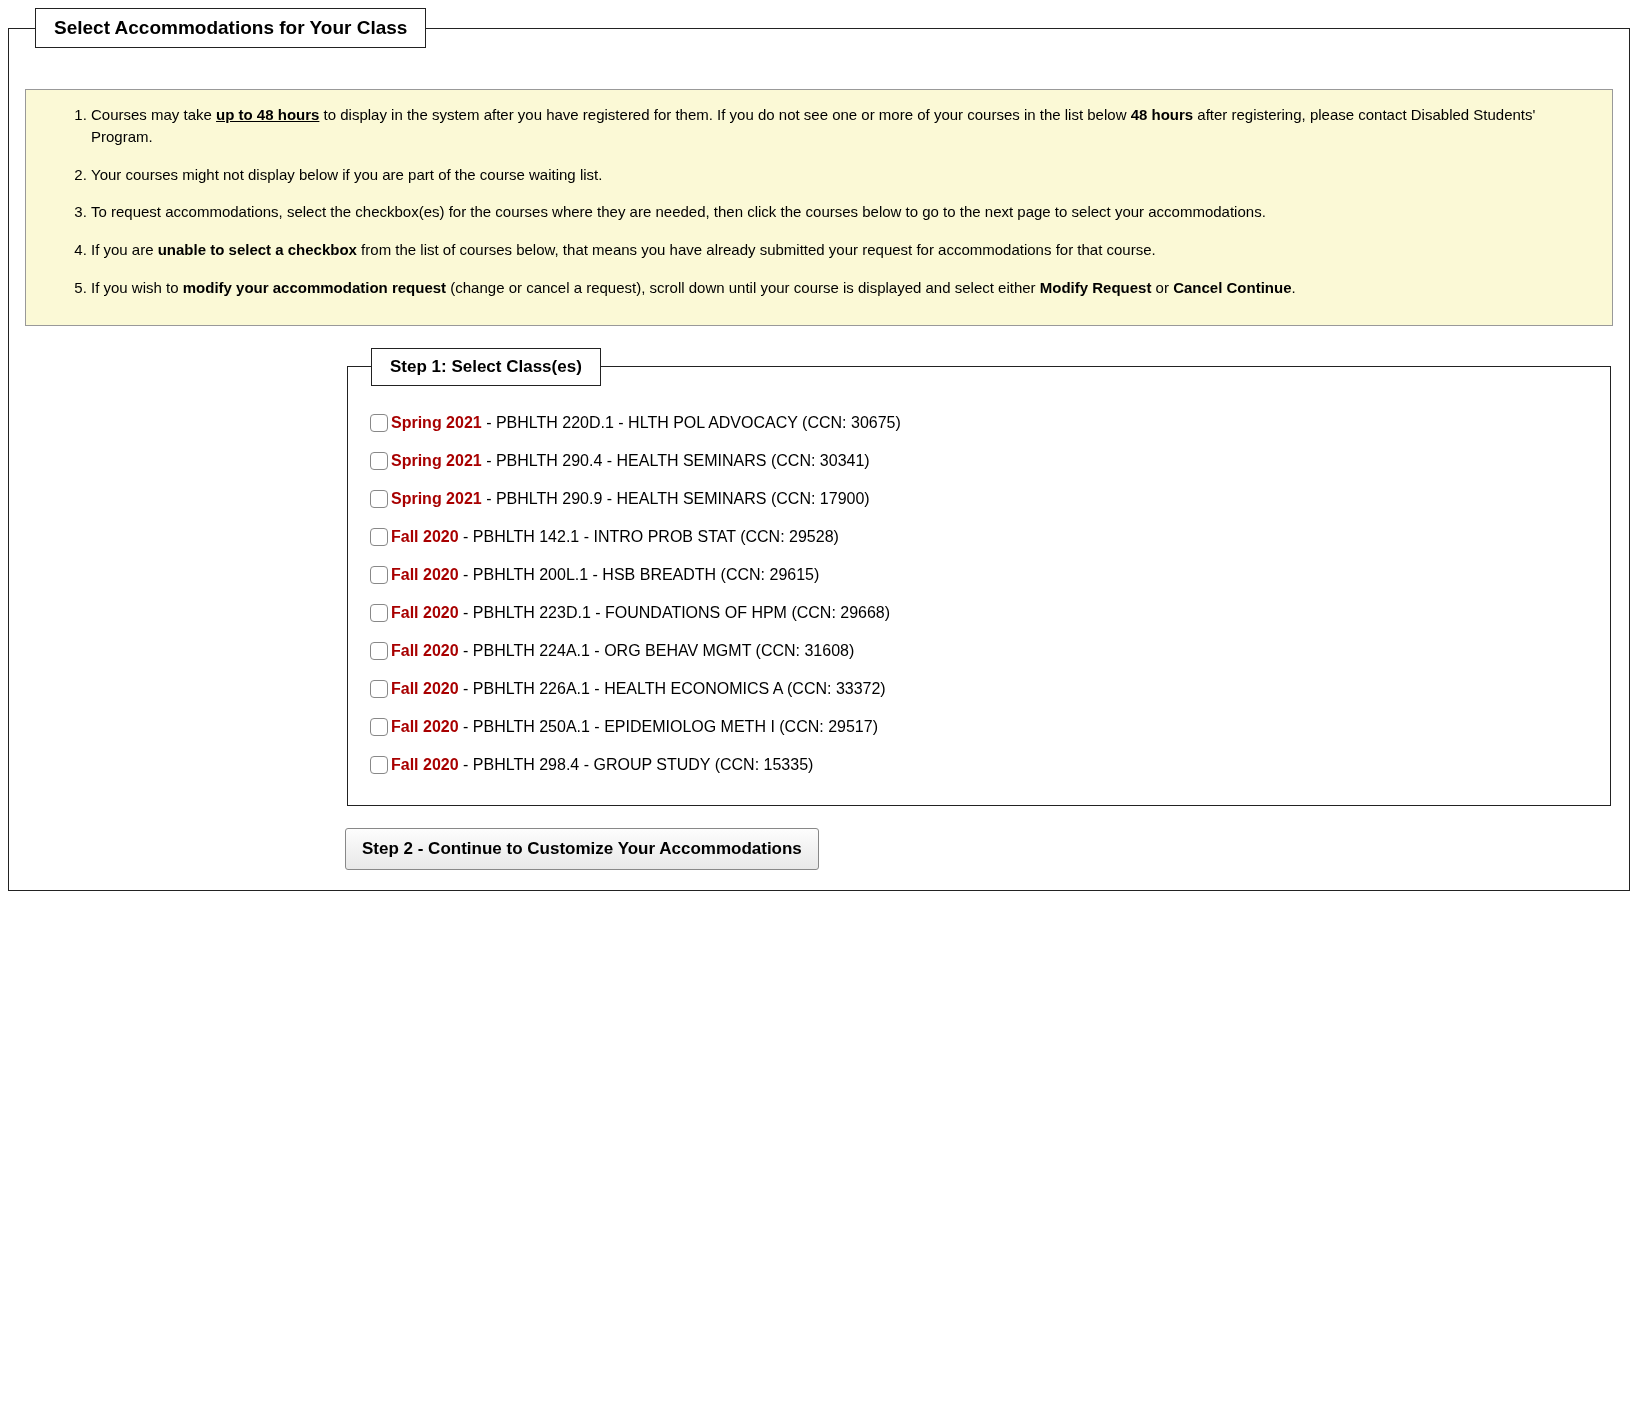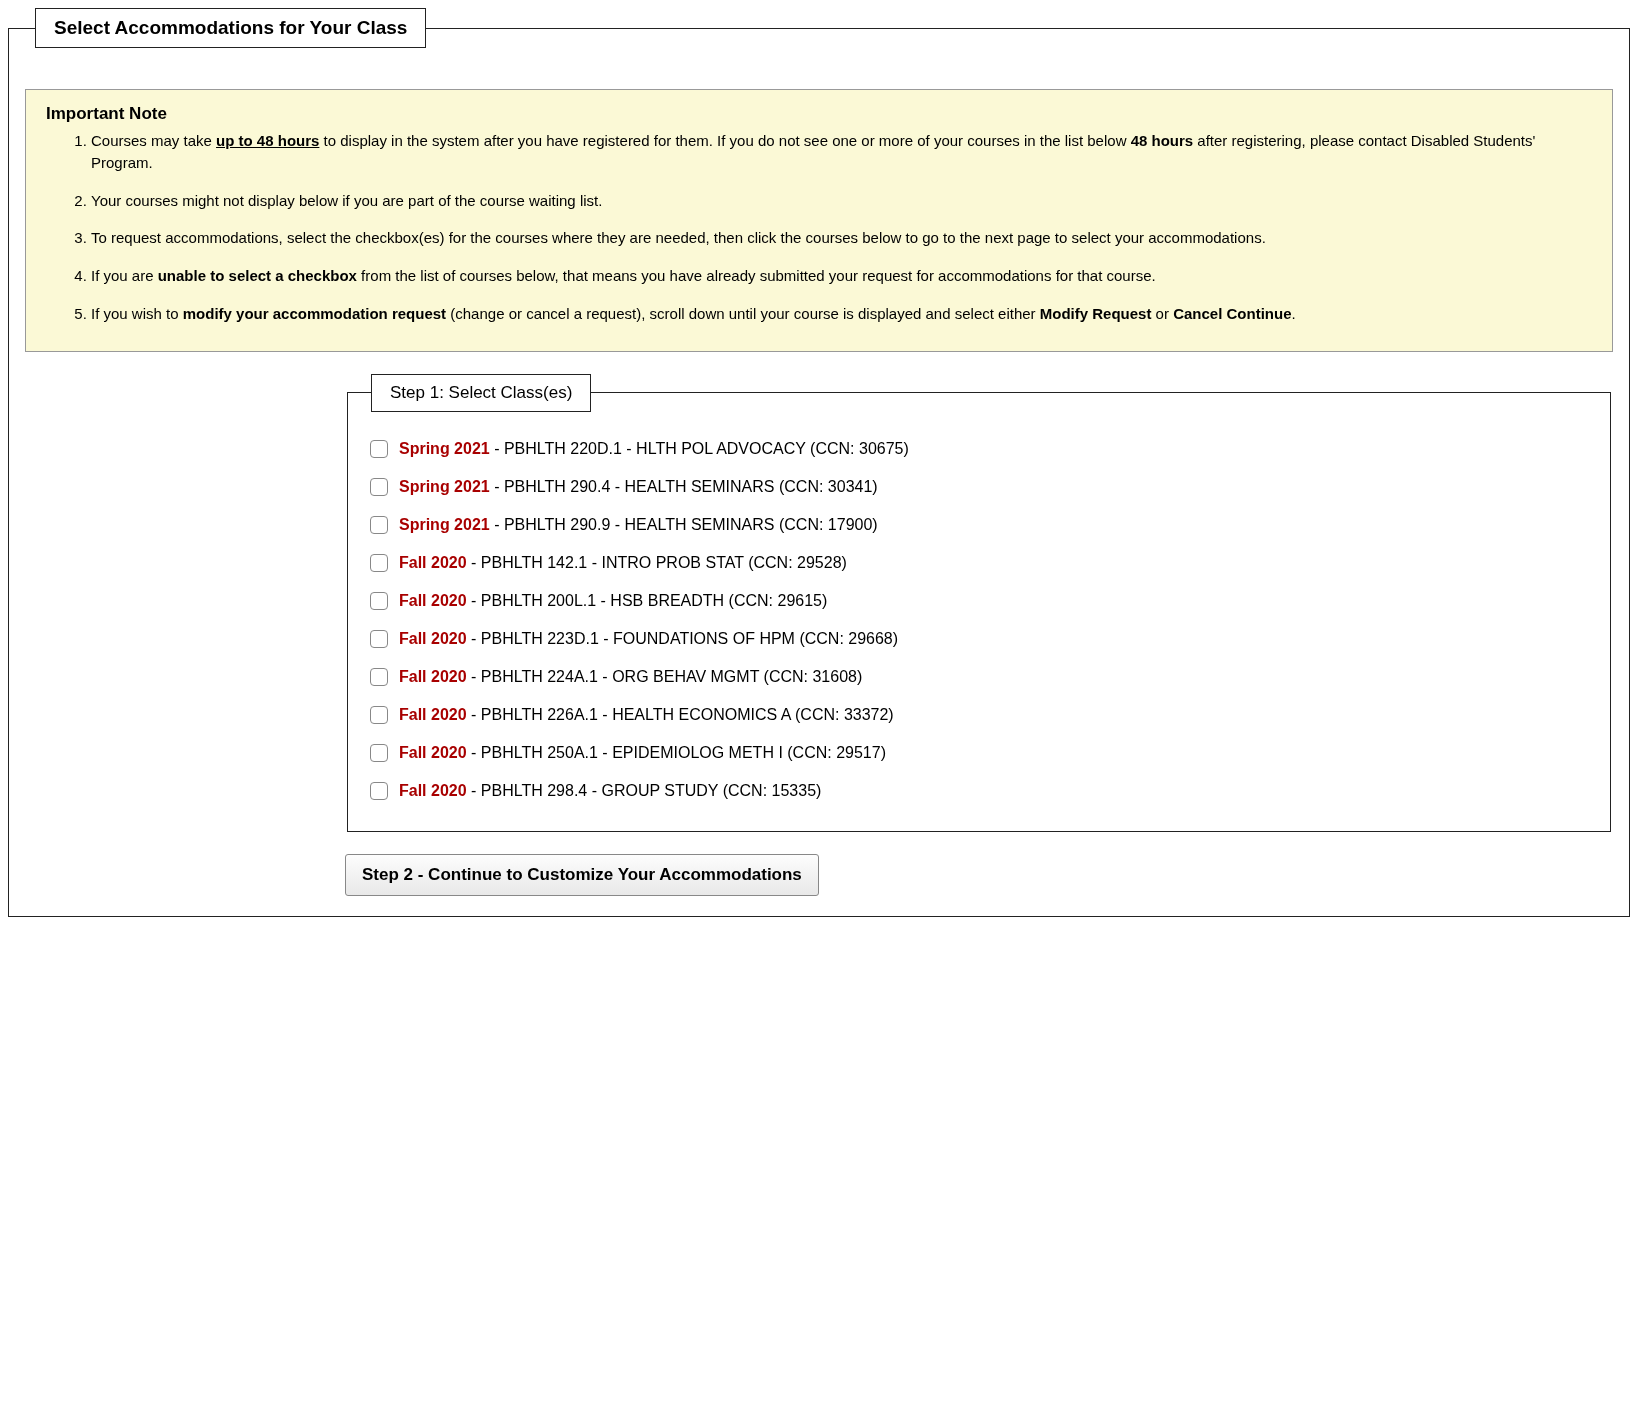--- a/index.html
+++ b/index.html
@@ -50,29 +50,29 @@
     margin-top: 22px;
   }
   fieldset.step1 {
     border: 1px solid #222;
     padding: 25px 18px 14px 18px;
   }
   fieldset.step1 > legend {
     border: 1px solid #222;
     padding: 8px 18px;
     margin-left: 5px;
-    font-weight: 400;
+    font-weight: 700;
     font-size: 17px;
     background: #fff;
   }
   .class-row {
     margin-bottom: 14px;
     display: flex;
     align-items: center;
-    gap: 8px;
+    gap: 0;
     font-size: 16px;
   }
   .class-row input[type=checkbox] {
     width: 18px;
     height: 18px;
     border: 1px solid #888;
     border-radius: 4px;
     appearance: none;
     -webkit-appearance: none;
     background: #fff;
@@ -97,21 +97,20 @@
     color: #000;
   }
 </style>
 </head>
 <body>
 
 <fieldset class="outer">
   <legend>Select Accommodations for Your Class</legend>
 
   <div class="note-box">
-    <div class="note-title">Important Note</div>
     <ol id="note-list">
         <li>Courses may take <span class="bold underline">up to 48 hours</span> to display in the system after you have registered for them. If you do not see one or more of your courses in the list below <span class="bold">48 hours</span> after registering, please contact Disabled Students' Program.</li>
         <li>Your courses might not display below if you are part of the course waiting list.</li>
         <li>To request accommodations, select the checkbox(es) for the courses where they are needed, then click the courses below to go to the next page to select your accommodations.</li>
         <li>If you are <span class="bold">unable to select a checkbox</span> from the list of courses below, that means you have already submitted your request for accommodations for that course.</li>
         <li>If you wish to <span class="bold">modify your accommodation request</span> (change or cancel a request), scroll down until your course is displayed and select either <span class="bold">Modify Request</span> or <span class="bold">Cancel Continue</span>.</li>
       </ol>
   </div>
 
   <div class="step-wrap">

